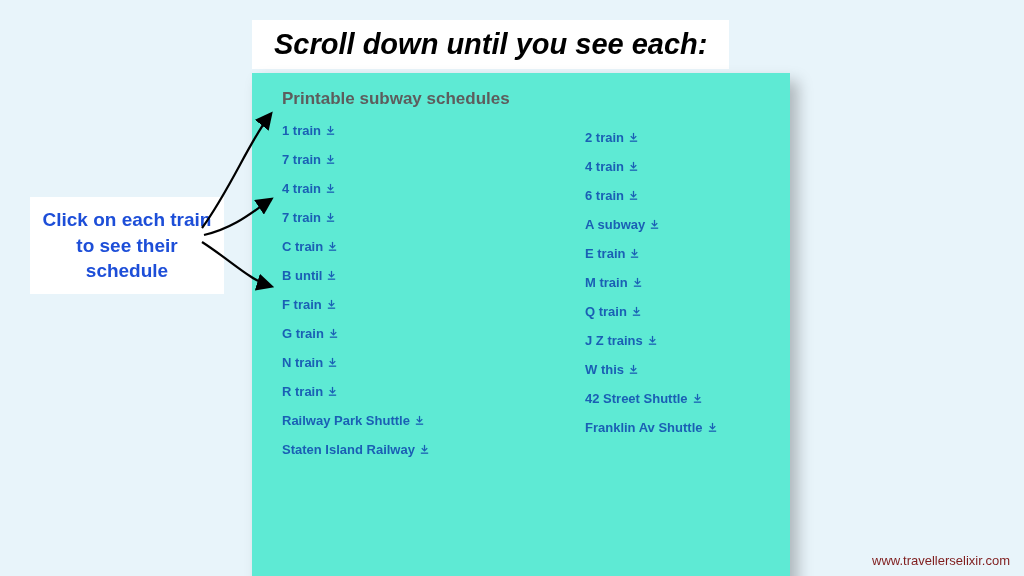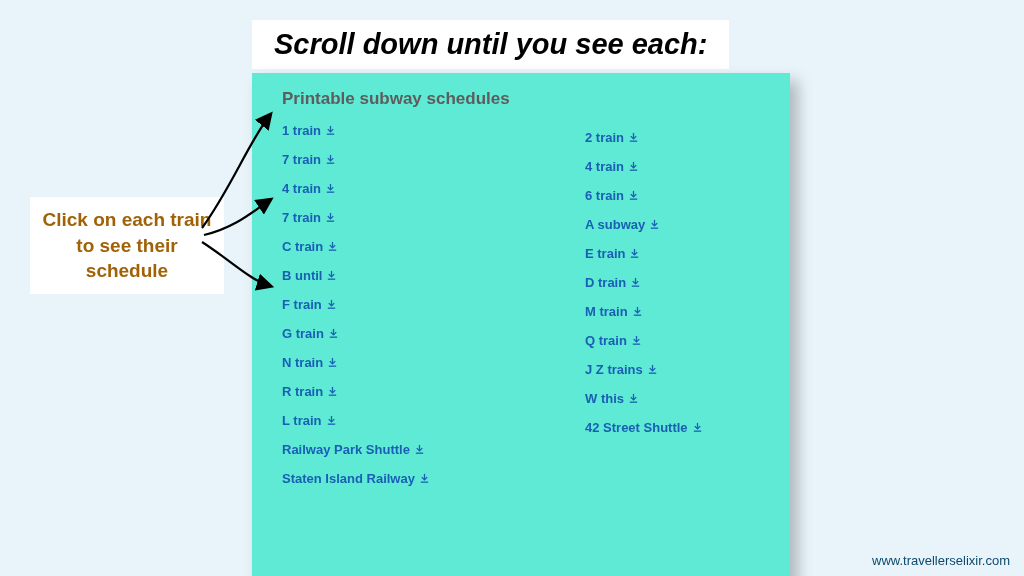--- a/index.html
+++ b/index.html
@@ -72,36 +72,36 @@
       left: 30px;
       width: 194px;
       background: #ffffff;
       padding: 10px 6px;
       text-align: center;
     }
     .callout-text {
       font-size: 19px;
       font-weight: 700;
       line-height: 1.35;
-      color: #a16207;
+      color: #1d4ed8;
     }
     .arrows {
       position: absolute;
       top: 100px;
       left: 200px;
       width: 90px;
       height: 200px;
       pointer-events: none;
     }
     .footer-url {
       position: absolute;
       bottom: 8px;
       right: 14px;
       font-size: 13px;
-      color: #0c4a6e;
+      color: #7f1d1d;
       text-align: center;
     }
   </style>
 </head>
 <body>
 
 <div class="headline-box">
   <div class="headline">Scroll down until you see each:</div>
 </div>
 
@@ -223,32 +223,20 @@
             <svg viewBox="0 0 12 12">
               <g stroke="#1a5fb4" stroke-width="1.4" fill="none">
                 <path d="M6 1v6"></path>
                 <path d="M3 4.5L6 7.5 9 4.5"></path>
                 <path d="M2 10h8"></path>
               </g>
             </svg>
           </span>
       </a>
       <a class="schedule-link">
-        <span>L train</span>
-        <span class="dl-icon">
-            <svg viewBox="0 0 12 12">
-              <g stroke="#1a5fb4" stroke-width="1.4" fill="none">
-                <path d="M6 1v6"></path>
-                <path d="M3 4.5L6 7.5 9 4.5"></path>
-                <path d="M2 10h8"></path>
-              </g>
-            </svg>
-          </span>
-      </a>
-      <a class="schedule-link">
         <span>Railway Park Shuttle</span>
         <span class="dl-icon">
             <svg viewBox="0 0 12 12">
               <g stroke="#1a5fb4" stroke-width="1.4" fill="none">
                 <path d="M6 1v6"></path>
                 <path d="M3 4.5L6 7.5 9 4.5"></path>
                 <path d="M2 10h8"></path>
               </g>
             </svg>
           </span>
@@ -322,32 +310,20 @@
             <svg viewBox="0 0 12 12">
               <g stroke="#1a5fb4" stroke-width="1.4" fill="none">
                 <path d="M6 1v6"></path>
                 <path d="M3 4.5L6 7.5 9 4.5"></path>
                 <path d="M2 10h8"></path>
               </g>
             </svg>
           </span>
       </a>
       <a class="schedule-link">
-        <span>D train</span>
-        <span class="dl-icon">
-            <svg viewBox="0 0 12 12">
-              <g stroke="#1a5fb4" stroke-width="1.4" fill="none">
-                <path d="M6 1v6"></path>
-                <path d="M3 4.5L6 7.5 9 4.5"></path>
-                <path d="M2 10h8"></path>
-              </g>
-            </svg>
-          </span>
-      </a>
-      <a class="schedule-link">
         <span>M train</span>
         <span class="dl-icon">
             <svg viewBox="0 0 12 12">
               <g stroke="#1a5fb4" stroke-width="1.4" fill="none">
                 <path d="M6 1v6"></path>
                 <path d="M3 4.5L6 7.5 9 4.5"></path>
                 <path d="M2 10h8"></path>
               </g>
             </svg>
           </span>
@@ -383,20 +359,32 @@
               <g stroke="#1a5fb4" stroke-width="1.4" fill="none">
                 <path d="M6 1v6"></path>
                 <path d="M3 4.5L6 7.5 9 4.5"></path>
                 <path d="M2 10h8"></path>
               </g>
             </svg>
           </span>
       </a>
       <a class="schedule-link">
         <span>42 Street Shuttle</span>
+        <span class="dl-icon">
+            <svg viewBox="0 0 12 12">
+              <g stroke="#1a5fb4" stroke-width="1.4" fill="none">
+                <path d="M6 1v6"></path>
+                <path d="M3 4.5L6 7.5 9 4.5"></path>
+                <path d="M2 10h8"></path>
+              </g>
+            </svg>
+          </span>
+      </a>
+      <a class="schedule-link">
+        <span>Franklin Av Shuttle</span>
         <span class="dl-icon">
             <svg viewBox="0 0 12 12">
               <g stroke="#1a5fb4" stroke-width="1.4" fill="none">
                 <path d="M6 1v6"></path>
                 <path d="M3 4.5L6 7.5 9 4.5"></path>
                 <path d="M2 10h8"></path>
               </g>
             </svg>
           </span>
       </a>

